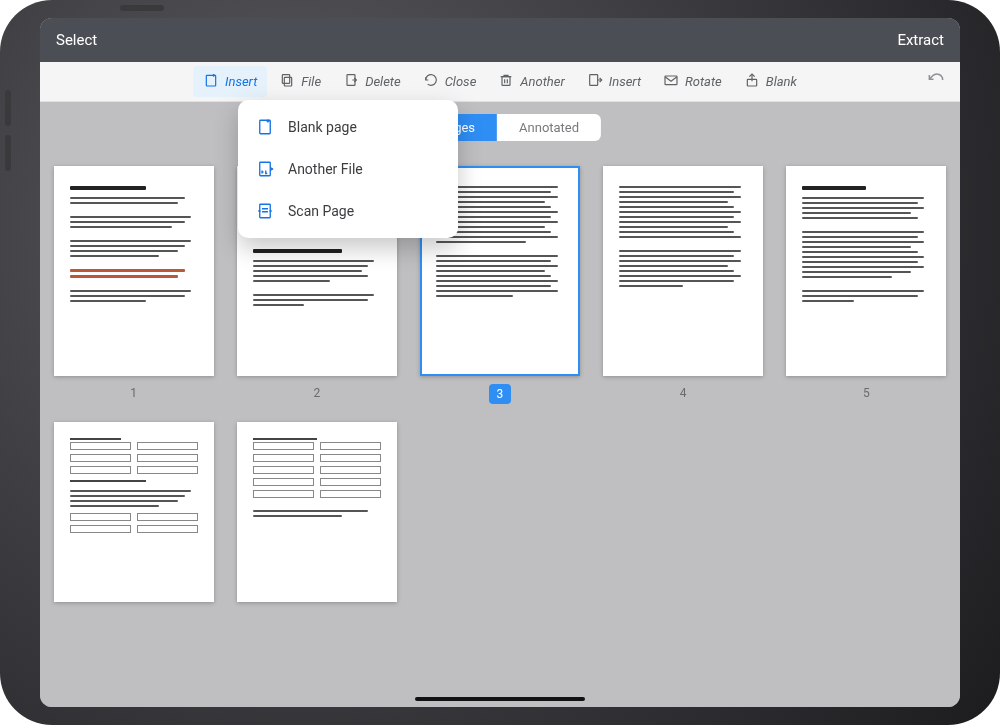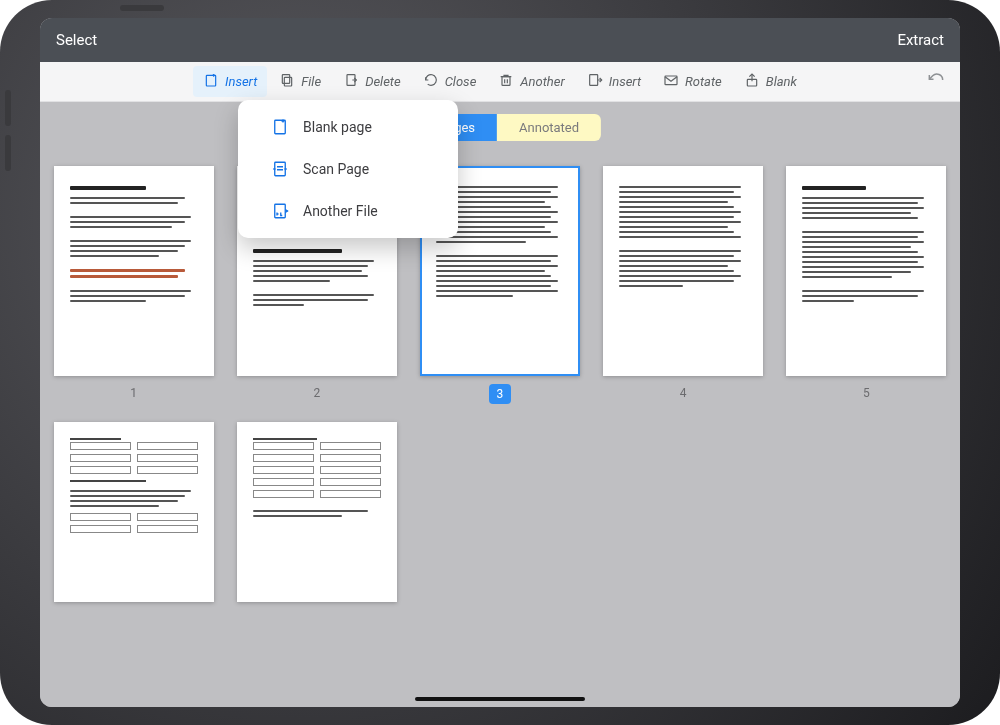--- a/index.html
+++ b/index.html
@@ -80,42 +80,42 @@
   .content { flex:1; background:#bfbfc2; position:relative; padding: 14px 0 0 0; }
 
   
   .segmented {
     position:absolute; left:50%; top:12px; transform:translateX(-50%);
     display:flex;
     z-index:2;
   }
   .seg {
     padding:6px 22px; font-size:13px;
-    background:#fef9c3; color:#7a7a7d;
+    background:#ffffff; color:#7a7a7d;
     cursor:pointer;
   }
   .seg.active { background:#2f8ef4; color:#fff; }
   .seg:first-child { border-radius:6px 0 0 6px; }
   .seg:last-child { border-radius:0 6px 6px 0; }
 
   
   .dropdown {
     position:absolute;
     left:198px; top:-2px;
     width:220px;
     background:#fff;
     border-radius:10px;
     box-shadow:0 10px 24px rgba(0,0,0,.22);
     z-index:20;
     overflow:hidden;
     padding:6px 0;
   }
   .dd-item {
     display:flex; align-items:center; gap:14px;
-    padding:12px 33px;
+    padding:12px 18px;
     font-size:14px; color:#3d3d40;
     cursor:pointer;
   }
   .dd-item svg { width:18px; height:18px; color:#1473e6; flex:0 0 18px; }
 
   
   .grid {
     padding: 50px 12px 20px 12px;
     display:grid;
     grid-template-columns: repeat(5, 1fr);
@@ -263,34 +263,34 @@
           <svg viewBox="0 0 24 24" fill="none" stroke="currentColor" stroke-width="1.8">
               <rect x="5" y="3" width="14" height="18" rx="1"></rect>
               <path d="M16 2v4"></path>
               <path d="M14 4h4"></path>
             </svg>
           <span>Blank page</span>
         </div>
         <div class="dd-item">
           <svg viewBox="0 0 24 24" fill="none" stroke="currentColor" stroke-width="1.8">
               <rect x="5" y="3" width="14" height="18" rx="1"></rect>
-              <path d="M8 9h8M8 13h8"></path>
-              <path d="M3 12h3M18 12h3"></path>
-            </svg>
-          <span>Scan Page</span>
-        </div>
-        <div class="dd-item">
-          <svg viewBox="0 0 24 24" fill="none" stroke="currentColor" stroke-width="1.8">
-              <rect x="5" y="3" width="14" height="18" rx="1"></rect>
               <path d="M8 16h2M8 14v4M13 14v4h2"></path>
               <path d="M20 12l2 0"></path>
               <path d="M19 10l3 2-3 2"></path>
             </svg>
           <span>Another File</span>
         </div>
+        <div class="dd-item">
+          <svg viewBox="0 0 24 24" fill="none" stroke="currentColor" stroke-width="1.8">
+              <rect x="5" y="3" width="14" height="18" rx="1"></rect>
+              <path d="M8 9h8M8 13h8"></path>
+              <path d="M3 12h3M18 12h3"></path>
+            </svg>
+          <span>Scan Page</span>
+        </div>
       </div>
 
       <div class="grid">
 
         <div class="page">
           <div class="thumb">
             <div class="doc-lines">
               <span class="hdr"></span>
               <span class="w90"></span>
                 <span class="w85"></span>

